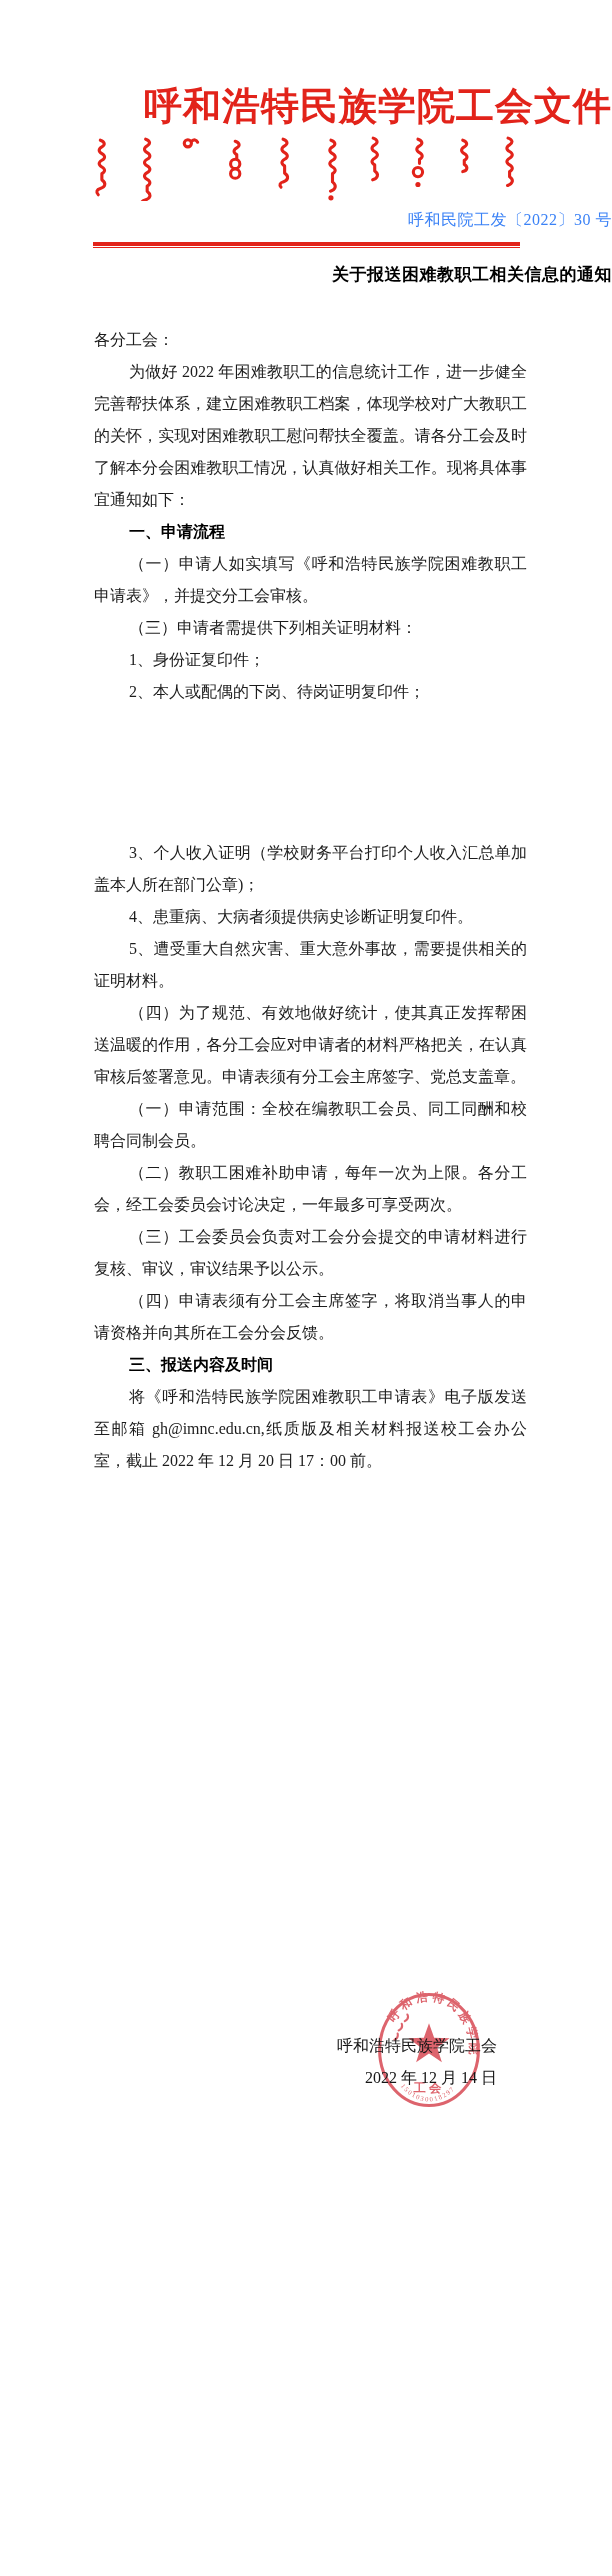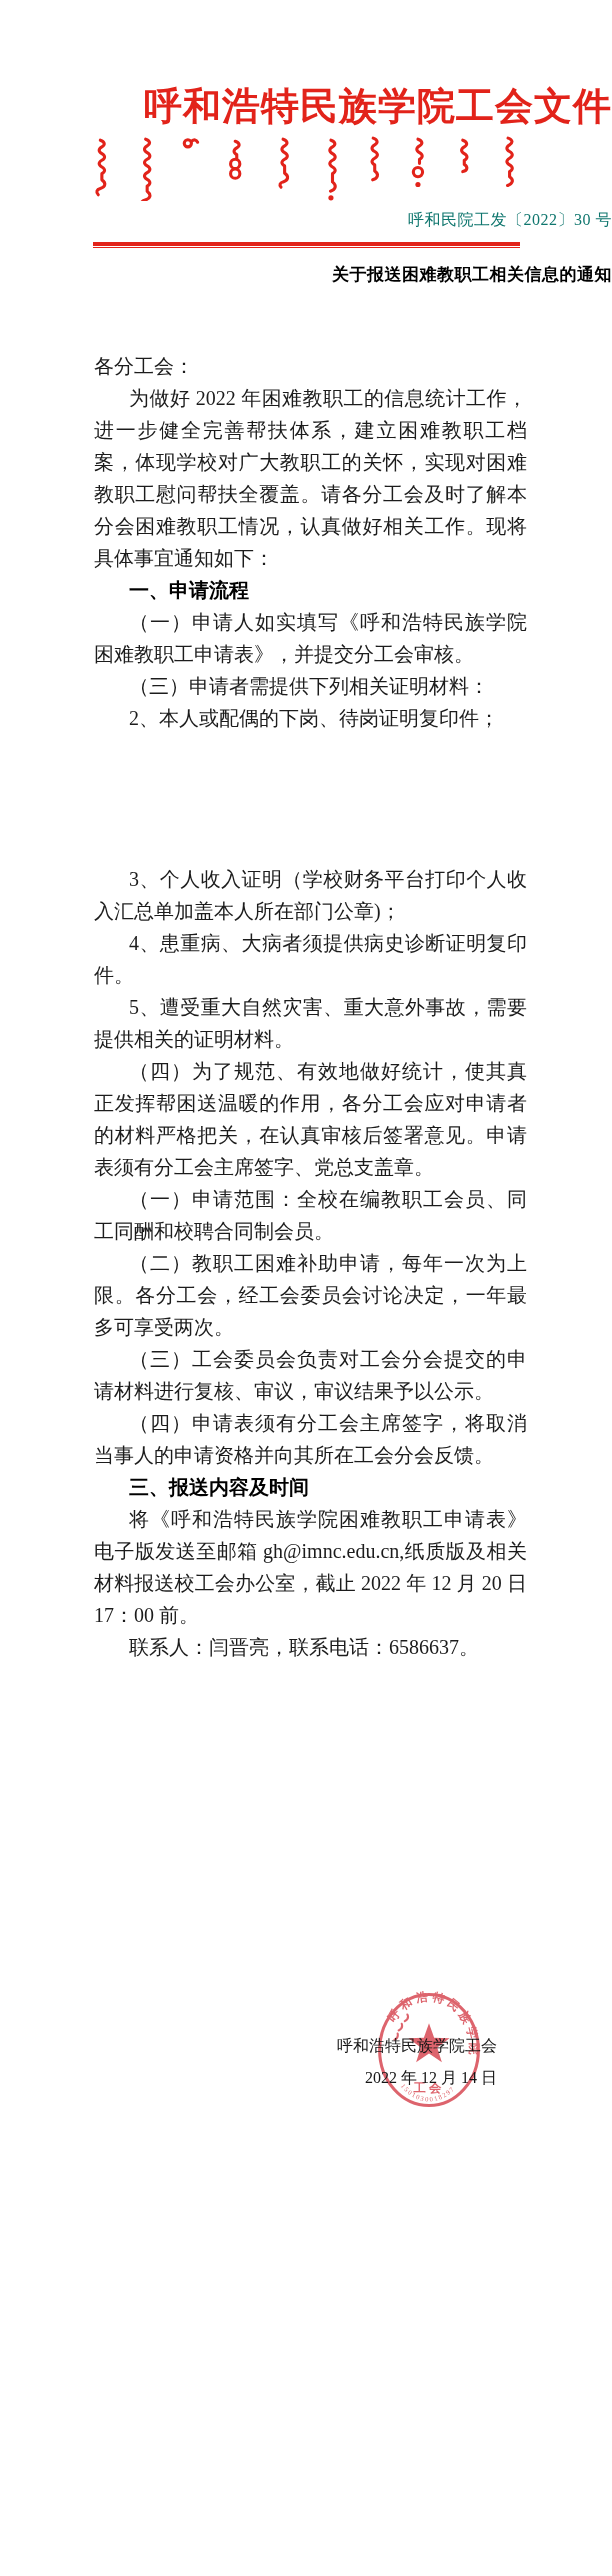--- a/index.html
+++ b/index.html
@@ -21,21 +21,21 @@
     line-height:43px;
     letter-spacing:1px;
     color:#e2231a;
     white-space:nowrap;
   }
   .mongolian{display:block;margin:7.2px auto 0;}
   .doc-number{
     margin-top:10.3px;
     font-size:16px;
     line-height:18.5px;
-    color:#0f766e;
+    color:#3b82f6;
     letter-spacing:0.5px;
   }
   .red-rule{
     margin:12px auto 0;
     width:427px;
     height:1.5px;               
     border-top:4.1px solid #e2231a;
     border-bottom:1.5px solid #e2231a;
   }
   
@@ -44,23 +44,23 @@
     text-align:right;
     font-family:"Liberation Serif","DejaVu Serif",serif;
     font-weight:700;
     font-size:17px;
     line-height:29px;
     color:#000;
     letter-spacing:0.5px;
   }
   
   .body-col{
-    margin:61px 0 0 94px;
+    margin:35px 0 0 94px;
     width:433px;
-    font-size:20px;
+    font-size:16px;
     line-height:32px;
     text-align:justify;
   }
   .body-col p{margin:0;padding:0;text-indent:35px;}
   .body-col p.no-indent{text-indent:0;}
   .body-col p.heading{
     font-family:"Liberation Sans","DejaVu Sans",sans-serif;
     font-weight:700;
     color:#000;
   }
@@ -122,38 +122,38 @@
 
   <h1 class="doc-title">关于报送困难教职工相关信息的通知</h1>
 
   <main class="body-col">
     <p class="no-indent">各分工会：</p>
     <p>为做好 2022 年困难教职工的信息统计工作，进一步健全完善帮扶体系，建立困难教职工档案，体现学校对广大教职工的关怀，实现对困难教职工慰问帮扶全覆盖。请各分工会及时了解本分会困难教职工情况，认真做好相关工作。现将具体事宜通知如下：</p>
 
     <p class="heading">一、申请流程</p>
     <p>（一）申请人如实填写《呼和浩特民族学院困难教职工申请表》，并提交分工会审核。</p>
     <p>（三）申请者需提供下列相关证明材料：</p>
+    <p>1、身份证复印件；</p>
     <p>2、本人或配偶的下岗、待岗证明复印件；</p>
 
     <div class="pagebreak-gap"></div>
 
     <p>3、个人收入证明（学校财务平台打印个人收入汇总单加盖本人所在部门公章)；</p>
     <p>4、患重病、大病者须提供病史诊断证明复印件。</p>
     <p>5、遭受重大自然灾害、重大意外事故，需要提供相关的证明材料。</p>
     <p>（四）为了规范、有效地做好统计，使其真正发挥帮困送温暖的作用，各分工会应对申请者的材料严格把关，在认真审核后签署意见。申请表须有分工会主席签字、党总支盖章。</p>
 
     <p>（一）申请范围：全校在编教职工会员、同工同酬和校聘合同制会员。</p>
     <p>（二）教职工困难补助申请，每年一次为上限。各分工会，经工会委员会讨论决定，一年最多可享受两次。</p>
     <p>（三）工会委员会负责对工会分会提交的申请材料进行复核、审议，审议结果予以公示。</p>
     <p>（四）申请表须有分工会主席签字，将取消当事人的申请资格并向其所在工会分会反馈。</p>
 
     <p class="heading">三、报送内容及时间</p>
     <p>将《呼和浩特民族学院困难教职工申请表》电子版发送至邮箱 gh@imnc.edu.cn,纸质版及相关材料报送校工会办公室，截止 2022 年 12 月 20 日 17：00 前。</p>
 
-    <p class="contact">联系人：闫晋亮，联系电话：6586637。</p>
   </main>
 
   <div class="signature">
     <div>呼和浩特民族学院工会</div>
     <div>2022 年 12 月 14 日</div>
   </div>
 
   <svg class="seal" viewBox="0 0 210 232" width="108" height="120" aria-hidden="true">
     <defs>
       <path id="sealTopArc" d="M33,152 A80,92 0 1 1 177,152"></path>

